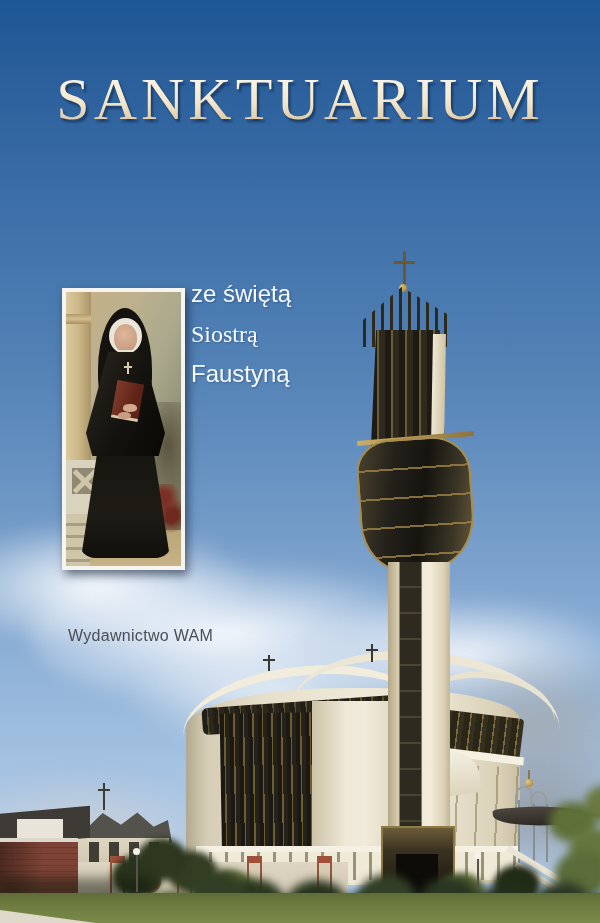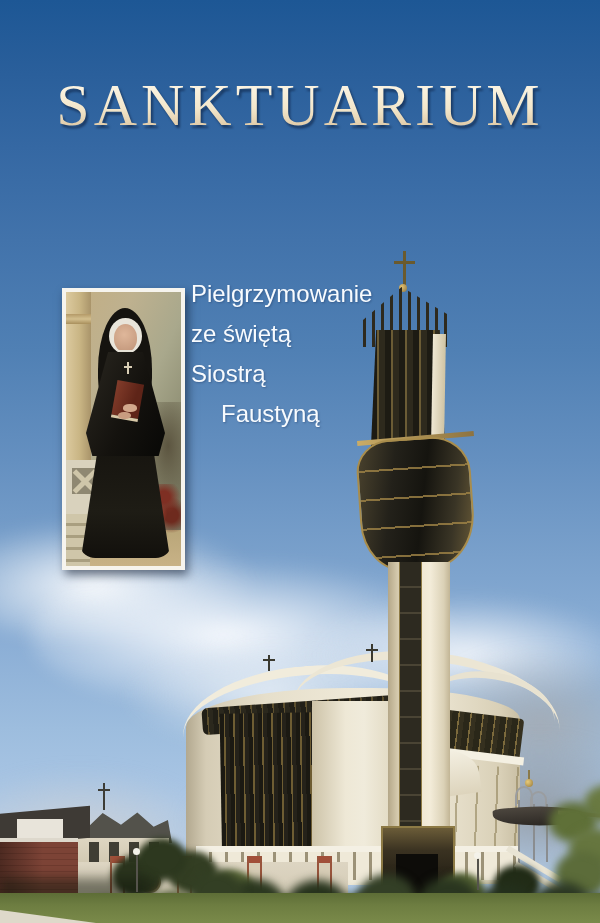--- a/index.html
+++ b/index.html
@@ -167,21 +167,21 @@
   .p-book{left:48px;top:90px;width:27px;height:38px;transform:rotate(10deg);
     background:linear-gradient(100deg,#823c2a,#5e2418 70%);border-bottom:3px solid #d8c9a8;}
   .p-hand1{left:57px;top:112px;width:14px;height:8px;border-radius:45%;background:#d3a88c;}
   .p-hand2{left:52px;top:120px;width:13px;height:7px;border-radius:45%;background:#c89c80;}
   .p-pend-v{left:61px;top:70px;width:2px;height:12px;background:#d8cdb4;}
   .p-pend-h{left:58px;top:74px;width:8px;height:2px;background:#d8cdb4;}
 
   
   .title-line{left:0;width:600px;text-align:center;font-family:"Liberation Serif",serif;font-weight:400;
     filter:drop-shadow(2px 3px 1px rgba(10,25,55,.55));white-space:nowrap;}
-  .title1{top:74px;font-size:60px;line-height:62px;letter-spacing:4px;color:#f3e9d2;}
+  .title1{top:68px;font-size:60px;line-height:62px;letter-spacing:4px;color:#f3e9d2;}
   .title2{top:148px;font-size:38px;line-height:44px;letter-spacing:2px;color:#cb9c66;}
   @supports (-webkit-background-clip:text){
     .title1{background:linear-gradient(180deg,#fdf8ea 5%,#f3e7cc 55%,#d9c19b 95%);
       -webkit-background-clip:text;background-clip:text;-webkit-text-fill-color:transparent;color:#f3e9d2;}
     .title2{background:linear-gradient(180deg,#eed3a4 5%,#cf9f66 60%,#a87847 95%);
       -webkit-background-clip:text;background-clip:text;-webkit-text-fill-color:transparent;color:#cb9c66;}
   }
   .subtitle{left:191px;top:274px;width:260px;font-size:24px;line-height:40px;color:#f8fbfe;
     text-shadow:1px 1px 2px rgba(20,40,80,.35);}
   .author{left:67px;top:590px;font-size:20px;color:#2c333e;letter-spacing:.2px;}
@@ -286,19 +286,19 @@
     <div class="p-cape"></div>
     <div class="p-pend-v"></div>
     <div class="p-pend-h"></div>
     <div class="p-book"></div>
     <div class="p-hand1"></div>
     <div class="p-hand2"></div>
   </div>
 
   <div class="title-line title1">SANKTUARIUM</div>
   <div class="subtitle">
-    <div style="position:static;">Pielgrzymowanie</div>
     <div style="position:static;">ze świętą</div>
-    <div style="position:static;">Siostrą</div>
-    <div style="position:static;margin-left:30px;">Faustyną</div>
+    <div style="position:static;font-family:Liberation Serif, serif;">Siostrą</div>
+    <div style="position:static;">Faustyną</div>
   </div>
+  <div class="publisher">Wydawnictwo WAM</div>
 
 </div>
 
 </body></html>

